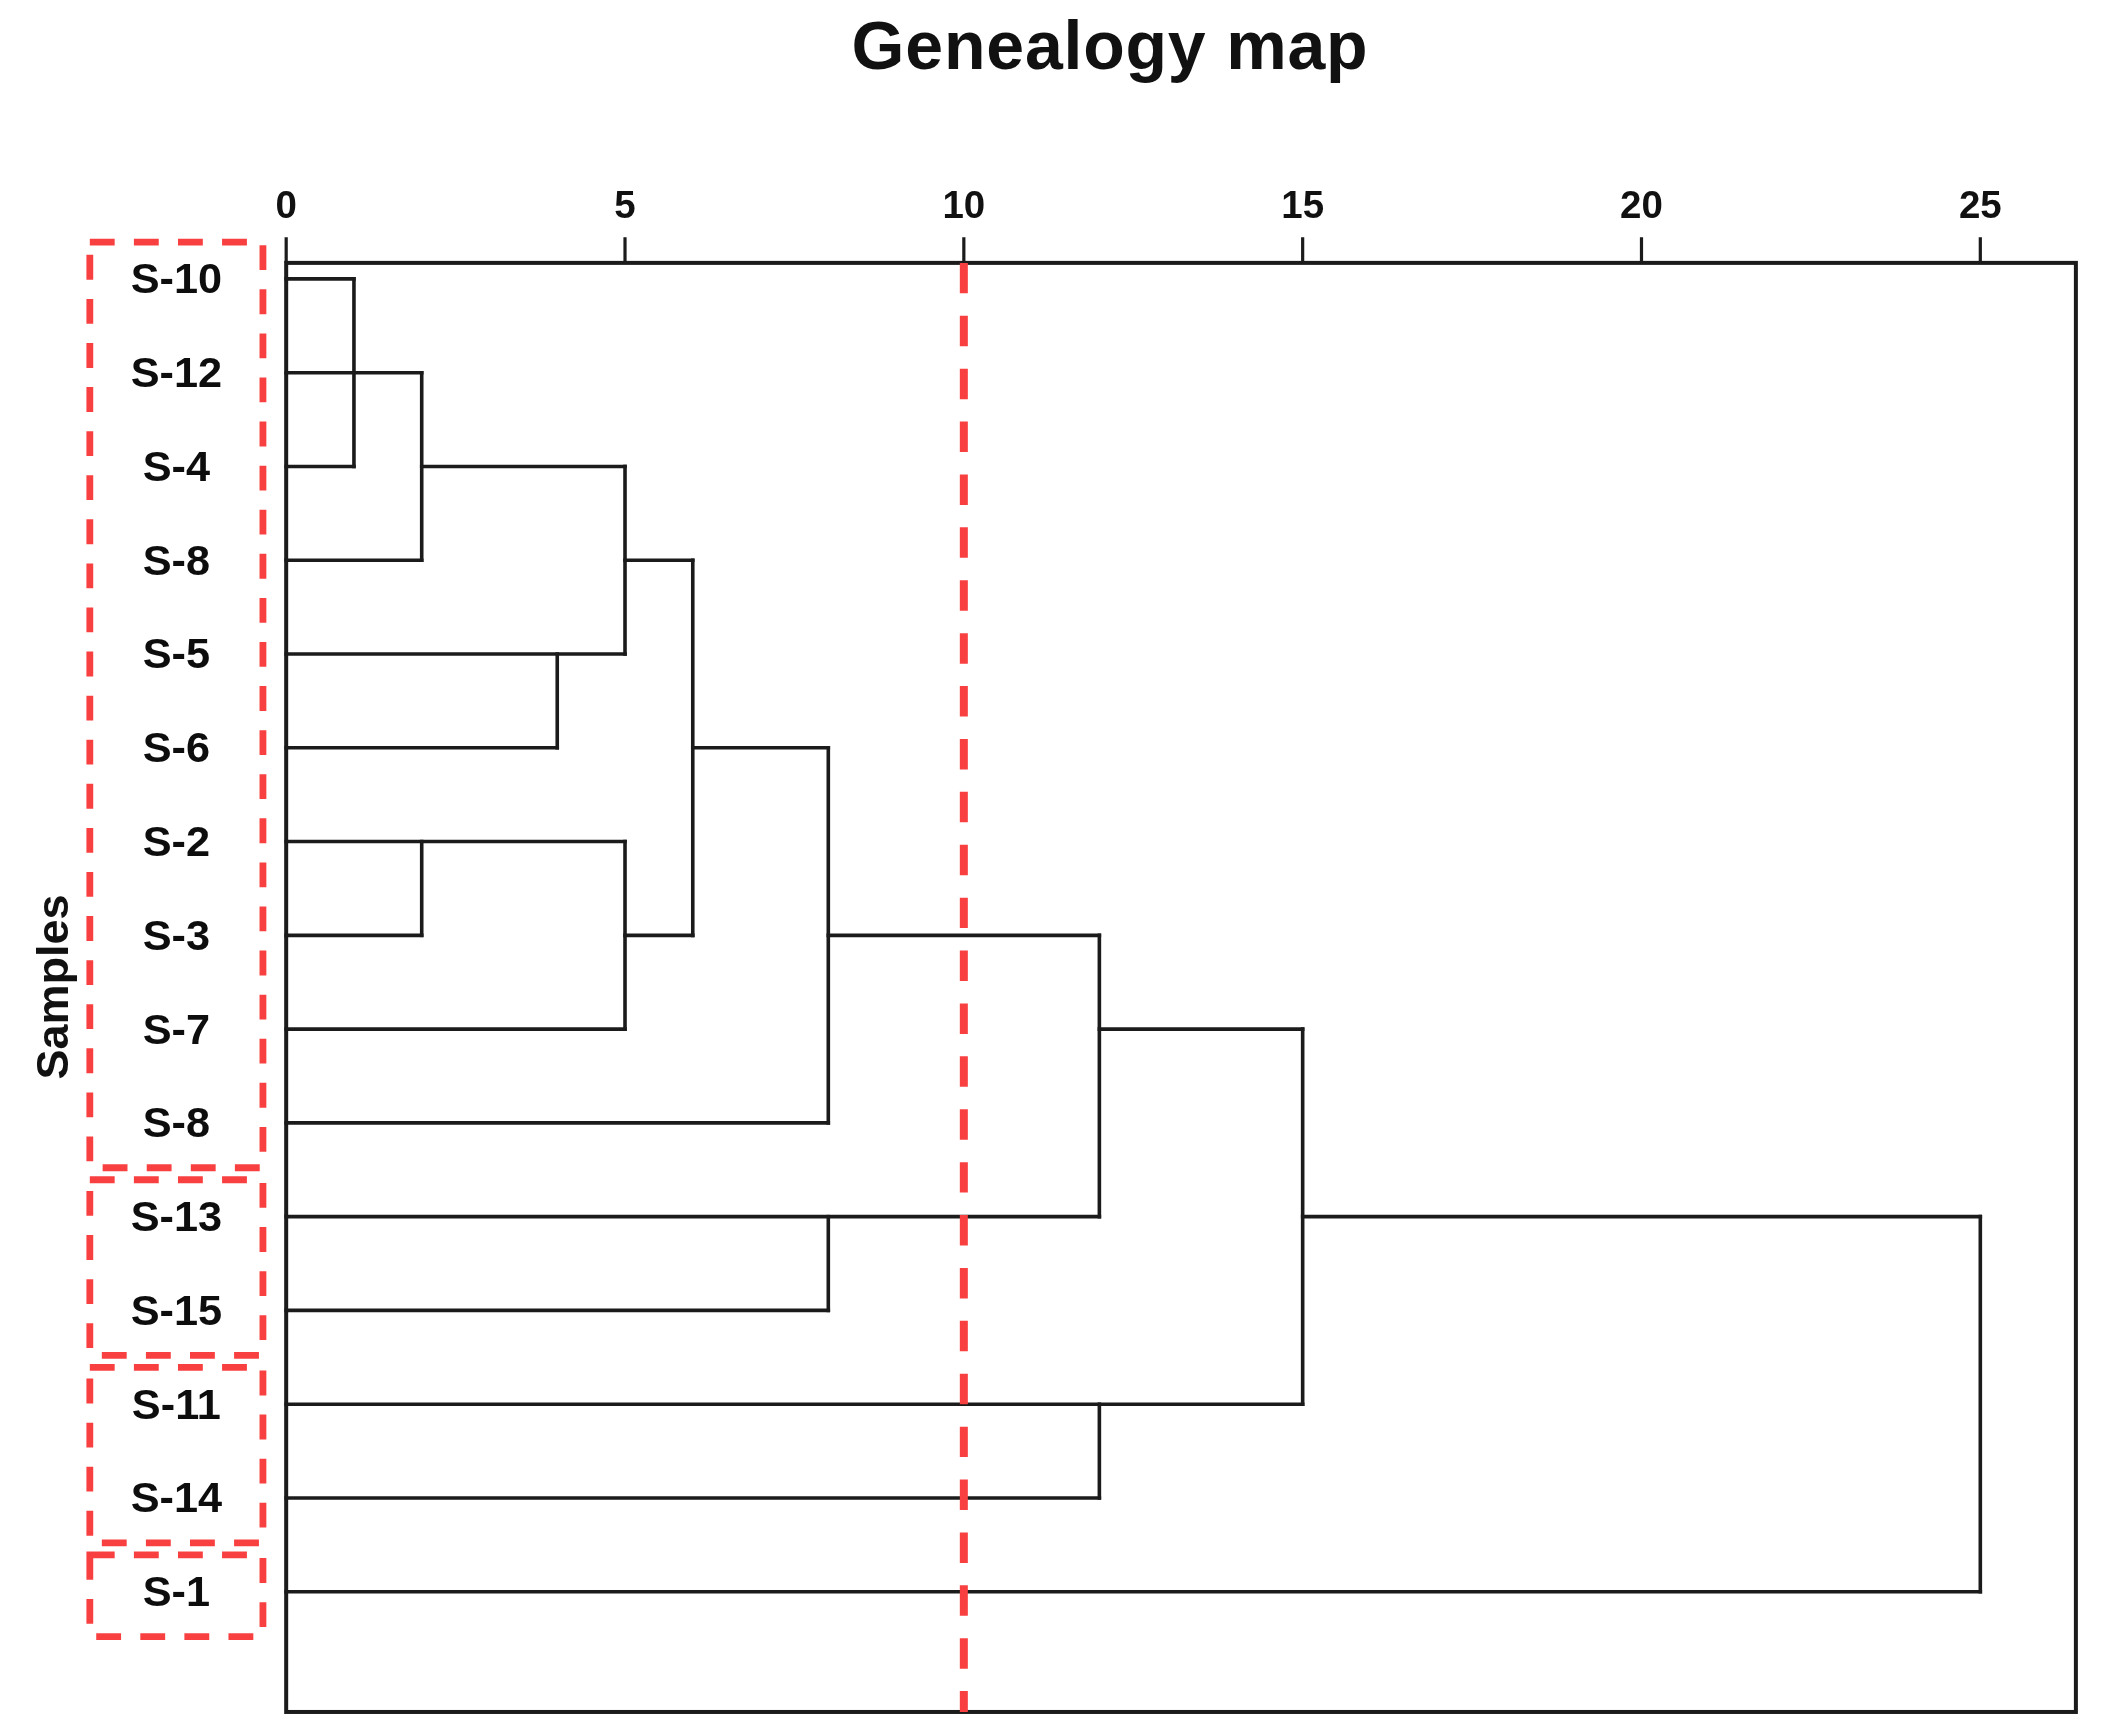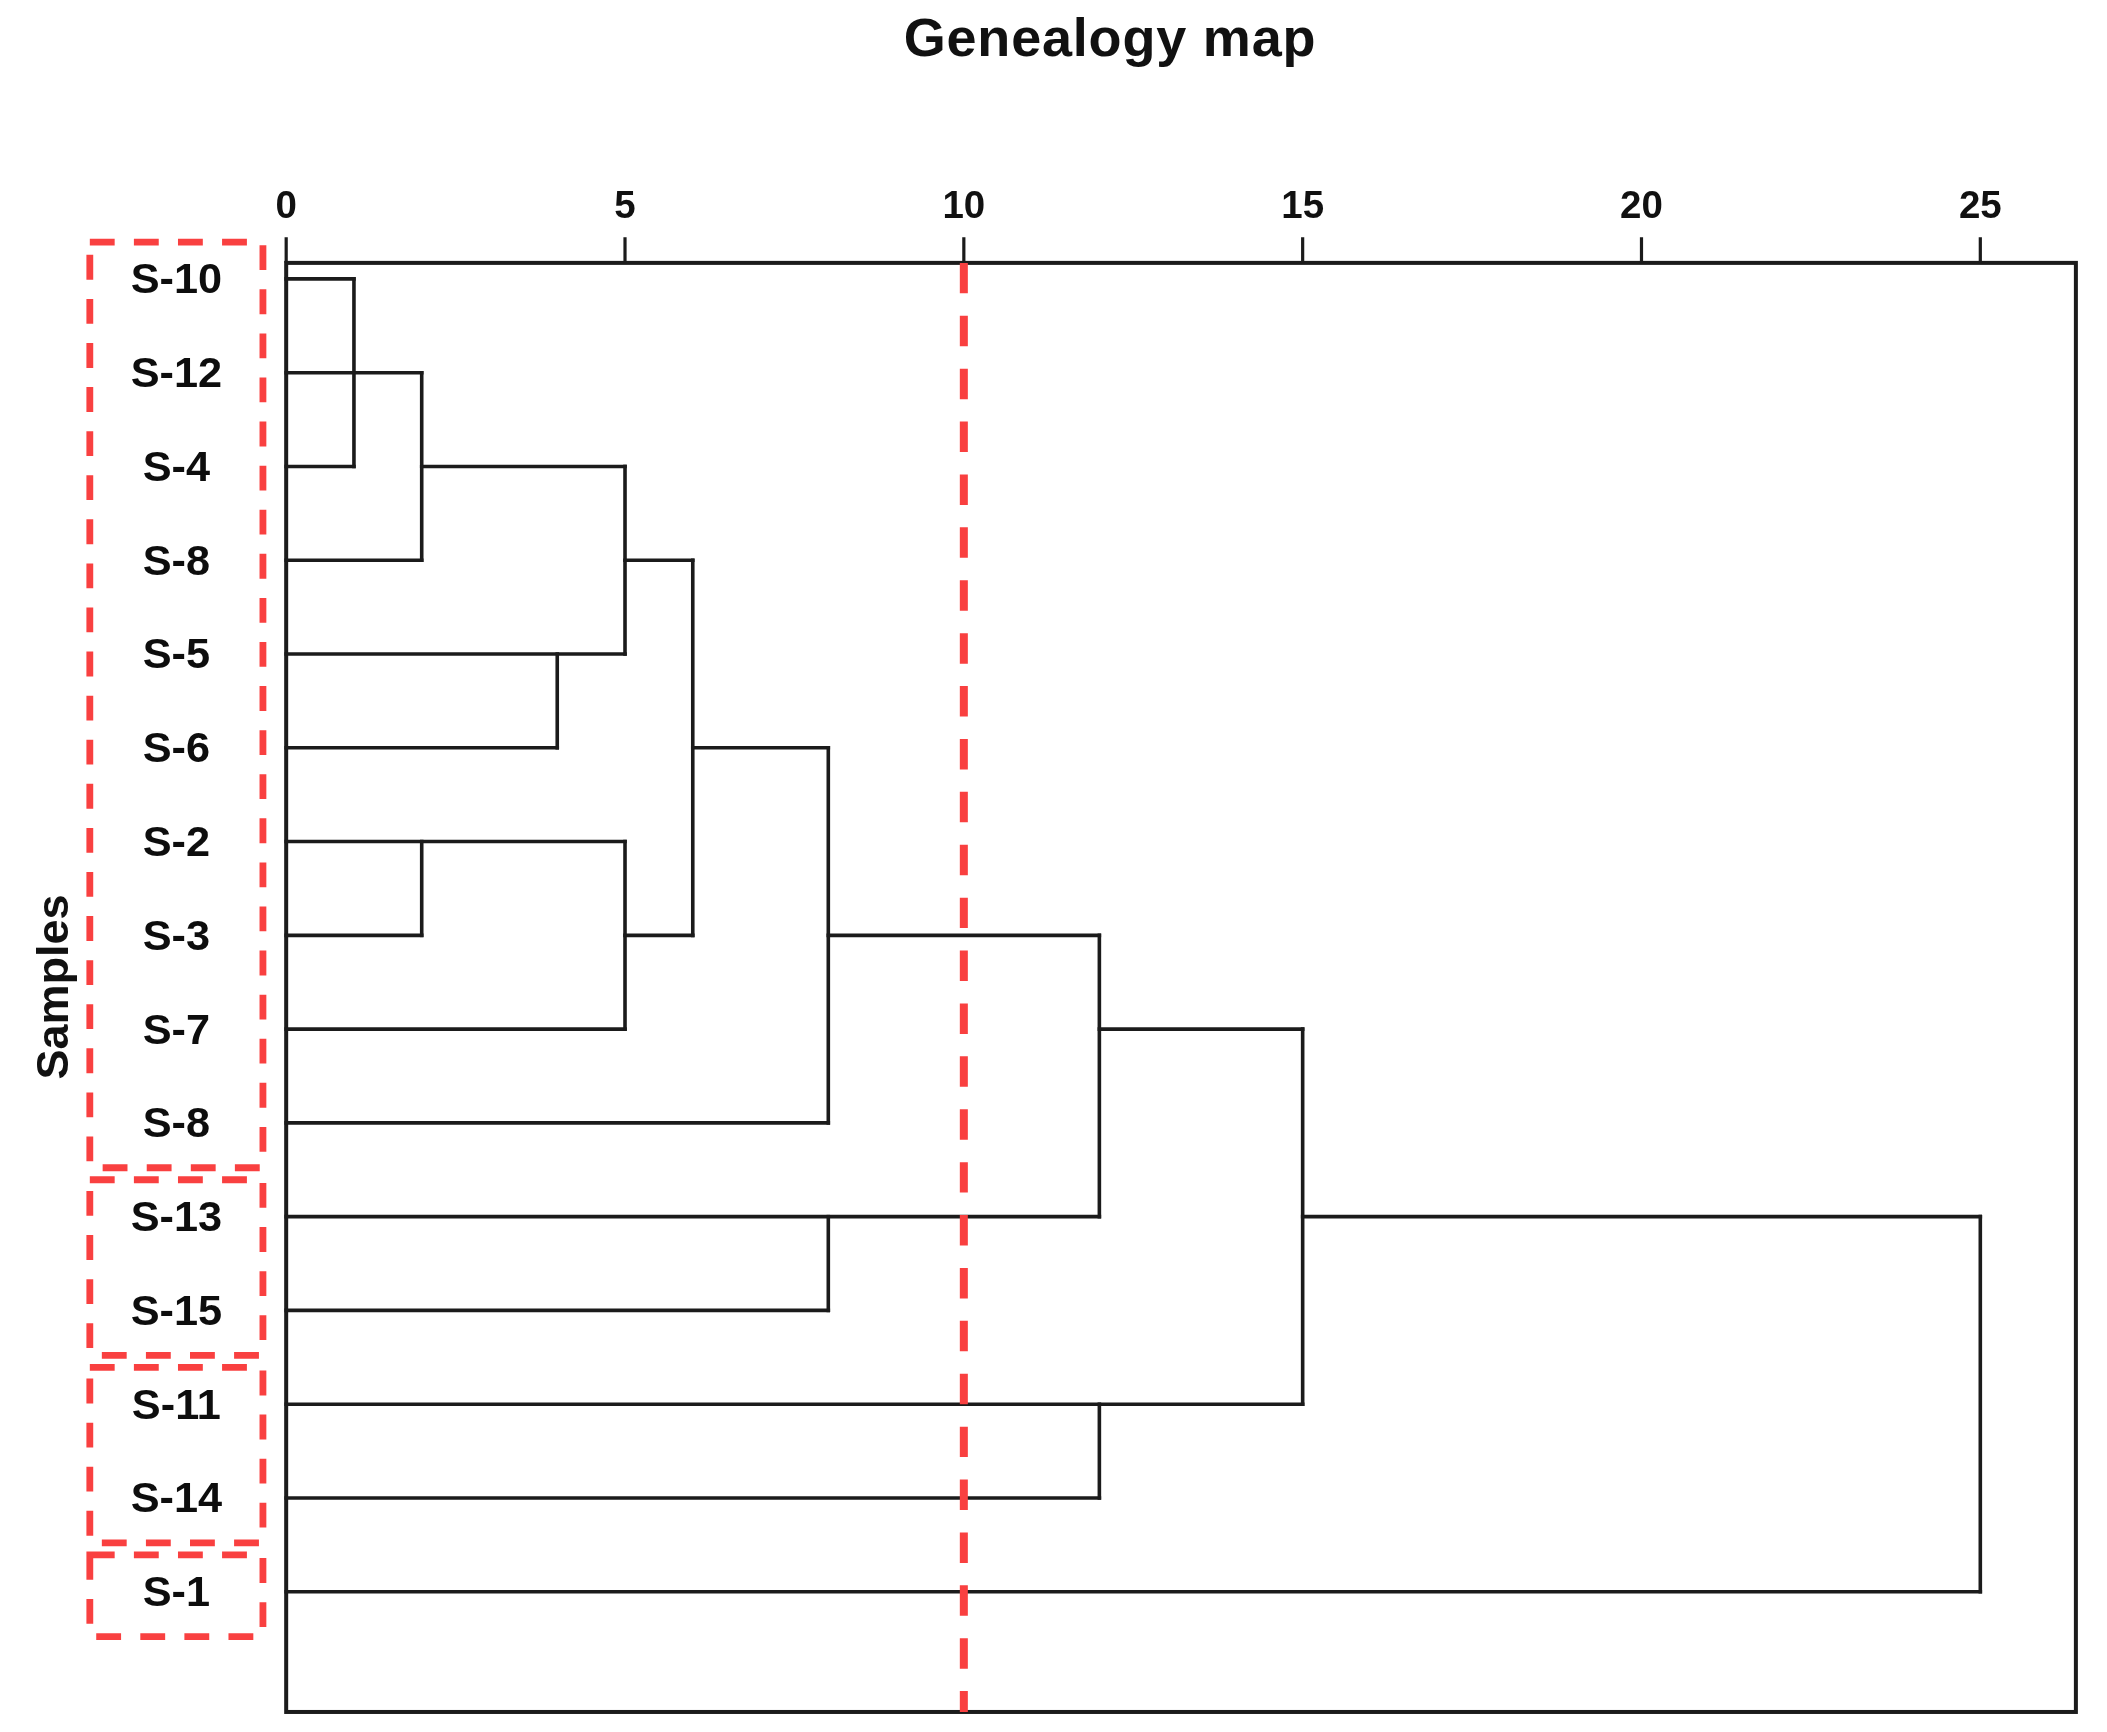--- a/index.html
+++ b/index.html
@@ -7,21 +7,21 @@
     position:relative;
     width:2108px;height:1732px;
     background:#ffffff;
     font-family:"Liberation Sans", sans-serif;
     overflow:hidden;
   }
   .chart-title{
     position:absolute;
     left:1110px;top:6.4px;
     transform:translateX(-50%);
-    font-size:54px;font-weight:bold;color:#111;
+    font-size:68px;font-weight:bold;color:#111;
     white-space:nowrap;
     letter-spacing:0.8px;
   }
   .y-axis-label{
     position:absolute;
     left:53px;top:987px;
     transform:translate(-50%,-50%) rotate(-90deg);
     font-size:45px;font-weight:bold;color:#111;
     white-space:nowrap;
   }

